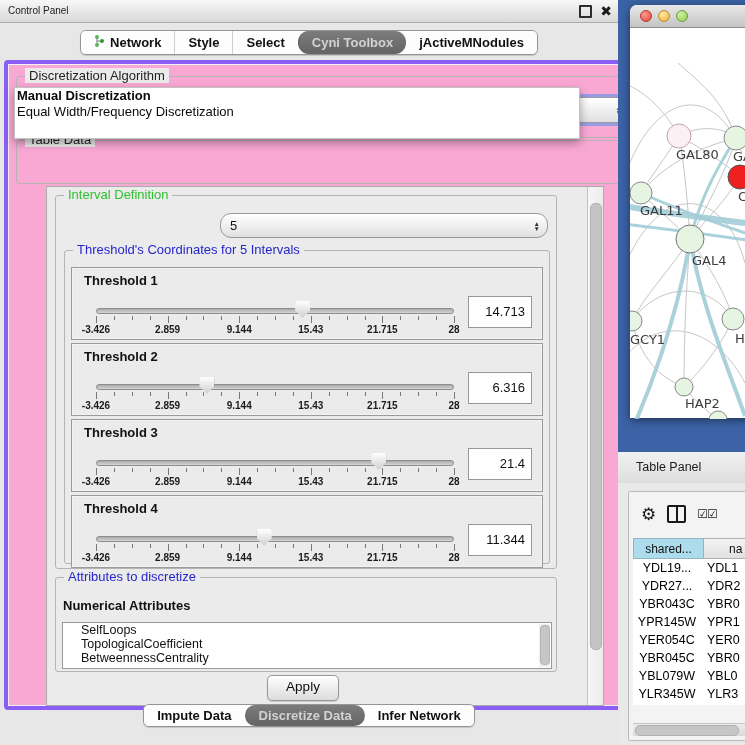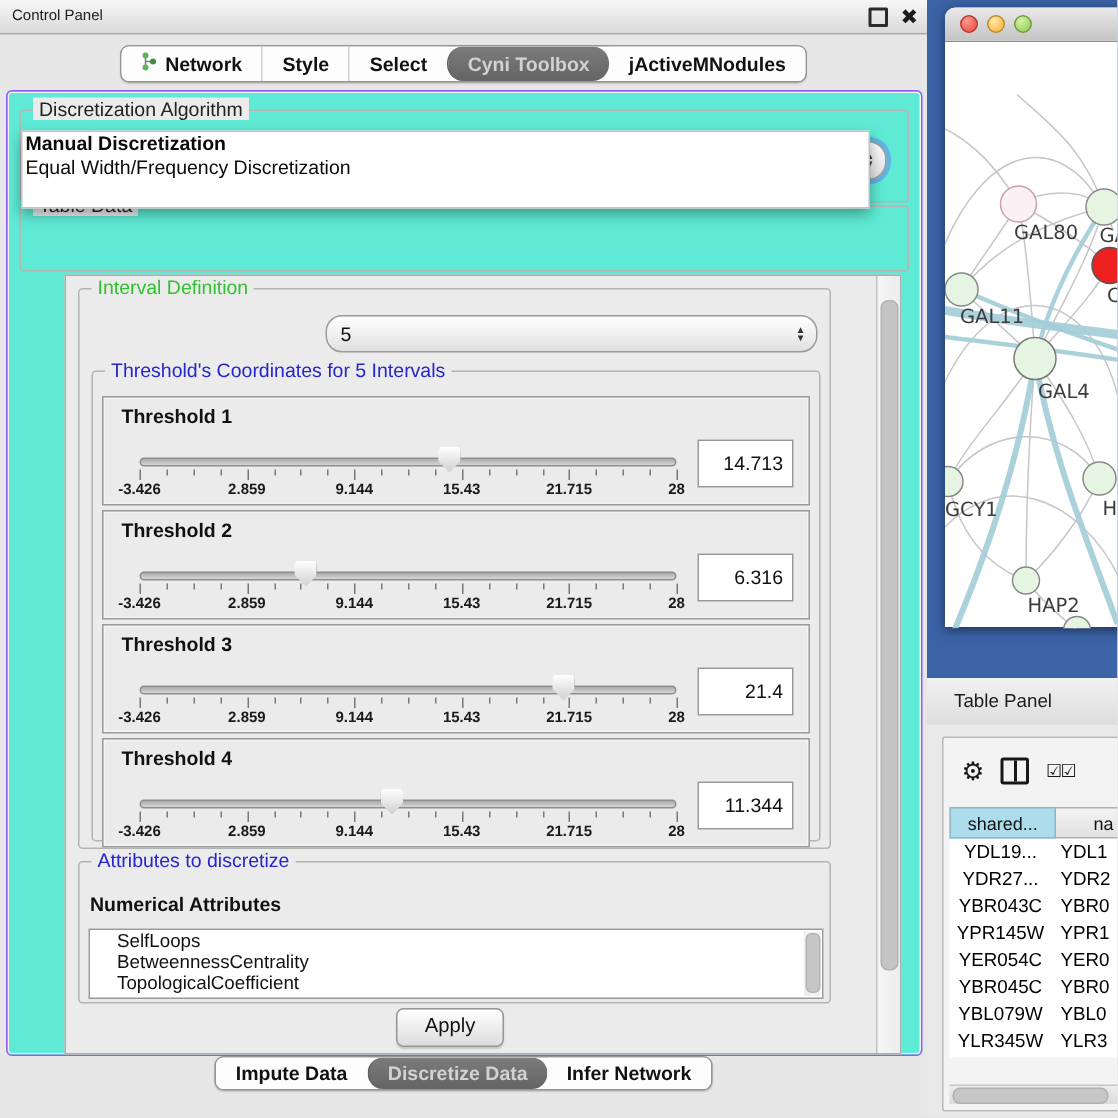--- a/index.html
+++ b/index.html
@@ -23,21 +23,21 @@
     overflow:hidden;box-shadow:0 1px 1px rgba(0,0,0,.15);}
   .seg{padding:3px 13px;font-size:13px;font-weight:bold;color:#111;display:flex;align-items:center;gap:5px;
     border-left:1px solid #cfcfcf;background:#fdfdfd;white-space:nowrap;}
   .seg:first-child{border-left:none;}
   .seg.sel{background:linear-gradient(#7c7c7c,#646464);color:#d2d2d2;border-left-color:#5e5e5e;border-radius:11px;}
   .seg.sel + .seg{border-left:none;}
   #top-tabs{top:30px;}
   #bottom-tabs{top:704px;}
 
   .outer-panel{position:absolute;left:4px;top:60px;width:609px;height:642px;
-    border:1px solid #8b5cf6;border-radius:4px;background:#5eead4;box-shadow:inset 0 0 0 1px #f2f2f2;}
+    border:4px solid #8b5cf6;border-radius:4px;background:#f9a8d4;box-shadow:inset 0 0 0 1px #f2f2f2;padding-left:36px;}
 
   .group{position:absolute;border:1px solid #b4b4b4;border-radius:3px;}
   .gtitle{position:absolute;top:-9px;left:8px;background:#ebebeb;padding:0 4px;font-size:13px;color:#222;}
   .gtitle.green{color:var(--title-green);}
   .gtitle.blue{color:var(--title-blue);}
 
   .combo{position:relative;background:linear-gradient(#ffffff,#ededed 60%,#e0e0e0);
     border:1px solid #9b9b9b;border-radius:5px;font-size:13px;color:#111;}
   .combo .ctext{position:absolute;left:9px;top:0;bottom:0;display:flex;align-items:center;}
   .stepper{position:absolute;right:7px;top:50%;transform:translateY(-50%);display:flex;flex-direction:column;
@@ -355,22 +355,22 @@
             </div>
         </div>
       </div>
 
       <div class="group" id="attr-group">
         <span class="gtitle blue">Attributes to discretize</span>
         <span id="attr-subtitle">Numerical Attributes</span>
         <div class="attr-list" id="attr-list">
 
         <div class="attr-row">SelfLoops</div>
+            <div class="attr-row">TopologicalCoefficient</div>
             <div class="attr-row">BetweennessCentrality</div>
-            <div class="attr-row">TopologicalCoefficient</div>
             <div class="list-vscroll">
               <div class="list-vthumb"></div>
             </div>
           </div>
       </div>
 
       <div class="apply-btn">Apply</div>
 
       <div class="vscroll">
         <div class="vthumb" id="main-vthumb"></div>

